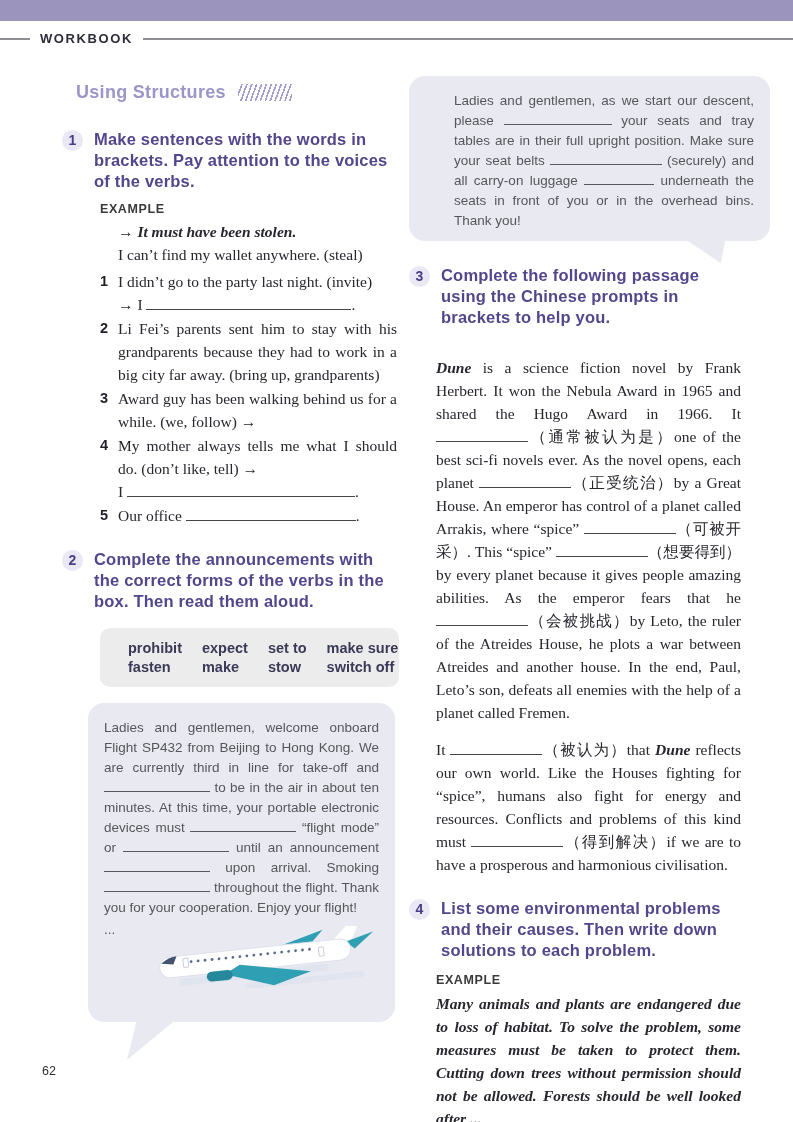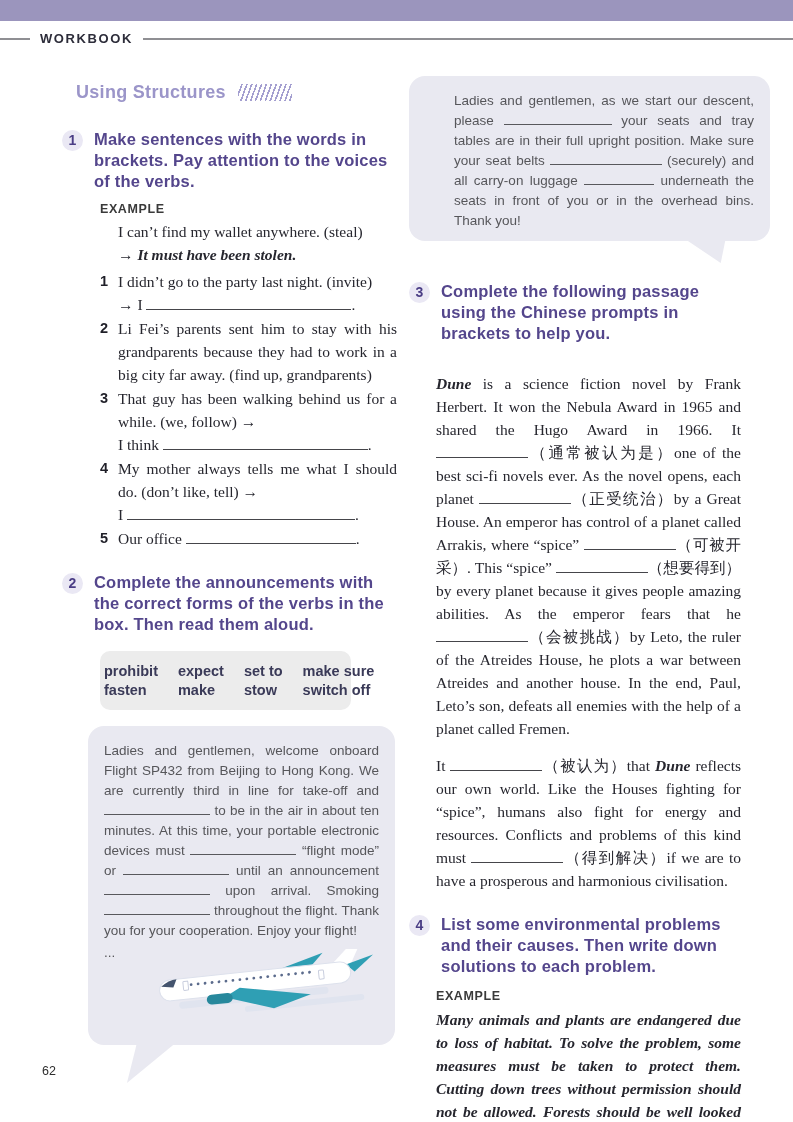--- a/index.html
+++ b/index.html
@@ -33,31 +33,31 @@
   .example-block p{margin:0;}
   .item{display:flex;margin-top:1px;}
   .inum{flex:0 0 18px;font-weight:bold;font-size:14.5px;line-height:23px;color:#1f1f28;}
   .itext{flex:1;}
   .itext p{margin:0;}
   .just{text-align:justify;}
   .blank{display:inline-block;height:0.85em;border-bottom:1.3px solid #45454a;}
   .sec{margin-bottom:22px;}
   
   .word-box{margin:16px 0 16px 38px;width:243px;background:#ececec;border-radius:10px;
-            padding:12px 4px;display:grid;grid-template-columns:auto auto auto auto;
+            padding:12px 28px;display:grid;grid-template-columns:auto auto auto auto;
             column-gap:20px;row-gap:3px;}
   .word-box span{font-weight:bold;font-size:14.5px;color:#3a3a58;white-space:nowrap;}
   
   .bubble{position:relative;background:#e9e9f1;border-radius:16px;padding:15px 16px 10px;
           font-size:13.5px;line-height:20px;color:#56565a;text-align:justify;}
   .bubble .blank{border-bottom:1.4px solid #58585c;}
   .bubble1{margin-left:26px;width:275px;margin-bottom:56px;}
   .bubble1 .tail{position:absolute;left:32px;bottom:-38px;width:58px;height:42px;background:#e9e9f1;
                  clip-path:polygon(12% 100%,30% 0,100% 0);}
-  .bubble2{width:300px;margin-bottom:40px;padding-left:45px;}
+  .bubble2{width:300px;margin-bottom:24px;padding-left:45px;}
   .bubble2 .tail{position:absolute;right:44px;bottom:-22px;width:44px;height:26px;background:#e9e9f1;
                  clip-path:polygon(0 0,100% 0,88% 100%);}
   .ellipsis-line{text-align:left;margin-top:2px;}
   .plane-wrap{margin:-14px -4px 2px 0;text-align:right;}
   
   .passage{margin-left:27px;margin-top:28px;}
   .passage p{margin:0 0 14px;}
   .ex4-example{margin-left:27px;}
   .ex4-example .example-label{margin:12px 0 5px;}
   .ital{font-style:italic;font-weight:600;}
@@ -87,42 +87,41 @@
       </div>
 
       <section class="sec">
         <div class="ex-heading">
           <span class="badge">1</span>
           <h2>Make sentences with the words in brackets. Pay attention to the voices of the verbs.</h2>
         </div>
         <div class="body-indent">
           <div class="example-label">EXAMPLE</div>
           <div class="example-block serif">
+            <p><span>→ </span><span style="font-style: italic; font-weight: 700;">It must have been stolen.</span></p>
             <p>I can’t find my wallet anywhere. (steal)</p>
-            <p><span>→ </span><span style="font-style: italic; font-weight: 700;">It must have been stolen.</span></p>
           </div>
 
           <div class="item">
             <span class="inum">1</span>
             <div class="itext serif">
               <p class="just">I didn’t go to the party last night. (invite)</p>
               <p><span>→ I </span><span class="blank" style="width: 205px;"></span><span>.</span></p>
             </div>
           </div>
           <div class="item">
             <span class="inum">2</span>
             <div class="itext serif">
-              <p class="just">Li Fei’s parents sent him to stay with his grandparents because they had to work in a big city far away. (find up, grandparents)</p>
+              <p class="just">Li Fei’s parents sent him to stay with his grandparents because they had to work in a big city far away. (bring up, grandparents)</p>
             </div>
           </div>
           <div class="item">
             <span class="inum">3</span>
             <div class="itext serif">
-              <p class="just">That guy has been walking behind us for a while. (we, follow) →</p>
-              <p><span>I think </span><span class="blank" style="width: 205px;"></span><span>.</span></p>
+              <p class="just">Award guy has been walking behind us for a while. (we, follow) →</p>
             </div>
           </div>
           <div class="item">
             <span class="inum">4</span>
             <div class="itext serif">
               <p class="just">My mother always tells me what I should do. (don’t like, tell) →</p>
               <p><span>I </span><span class="blank" style="width: 228px;"></span><span>.</span></p>
             </div>
           </div>
           <div class="item">

